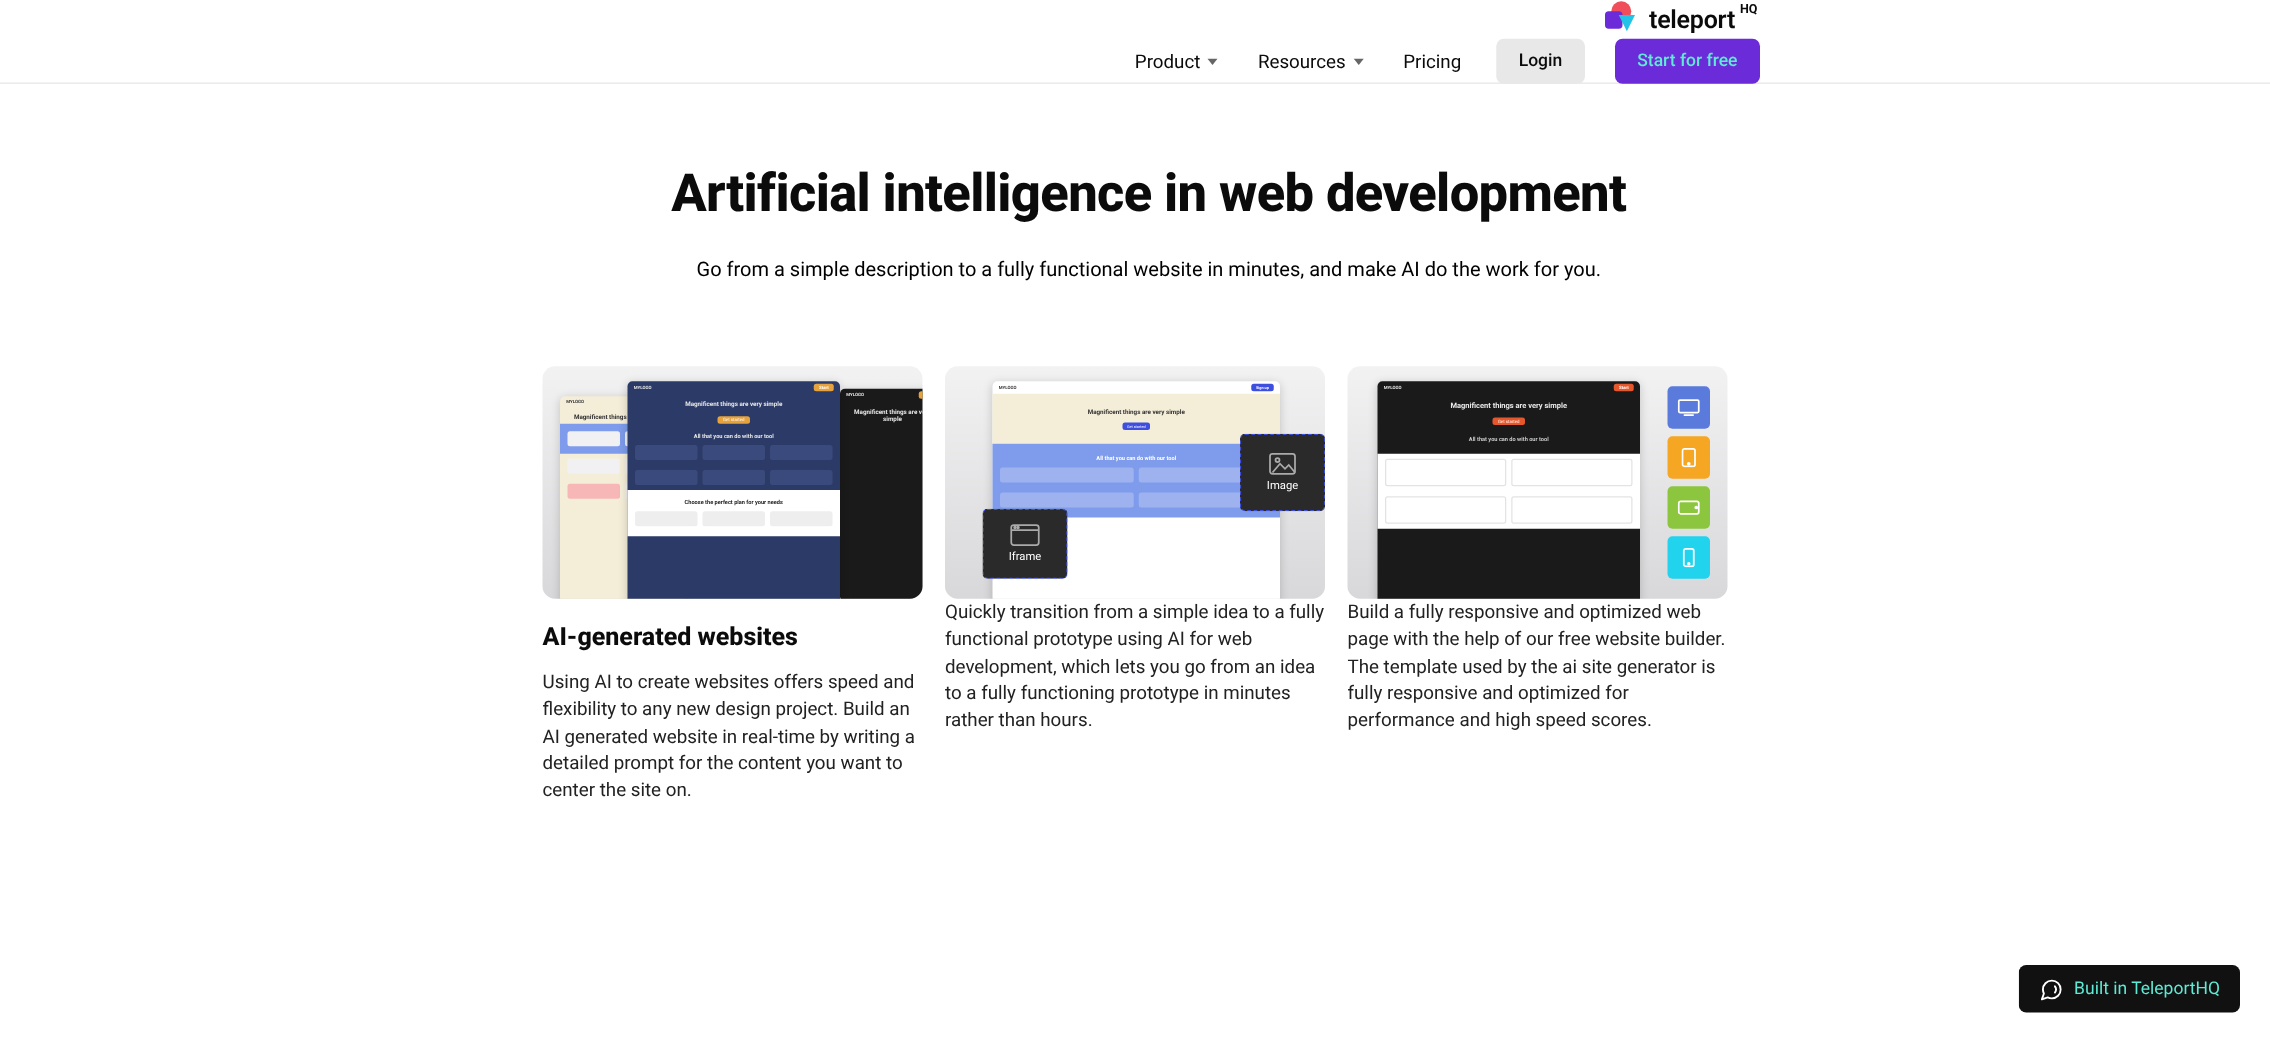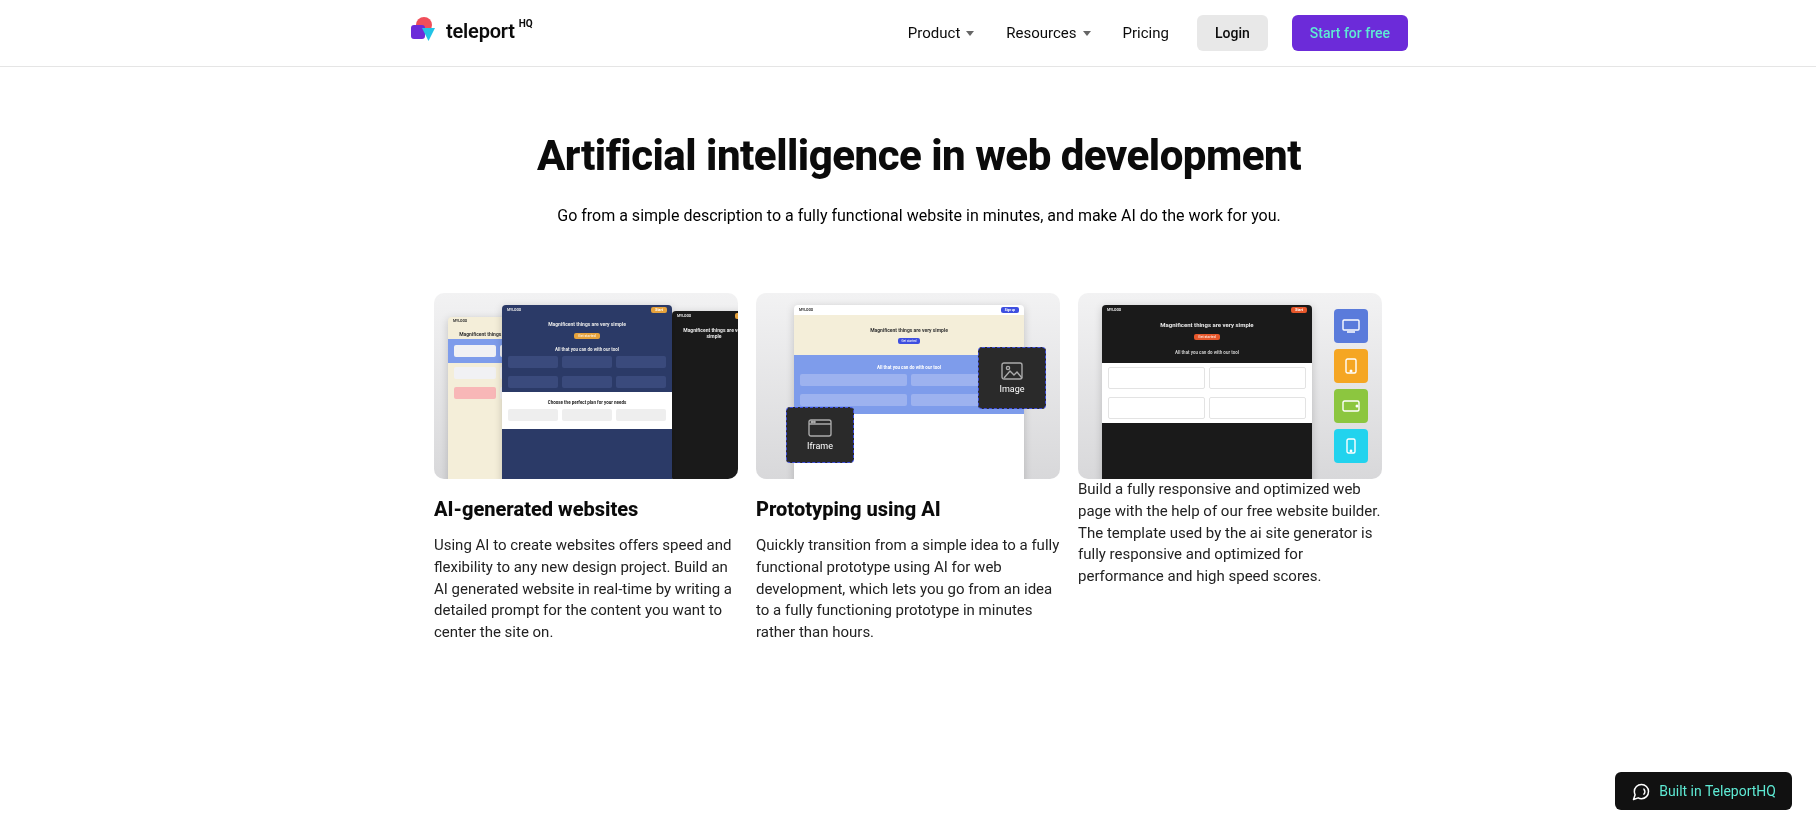--- a/index.html
+++ b/index.html
@@ -25,22 +25,23 @@
     height:67px;
     border-bottom:1px solid var(--border);
     display:flex;
     align-items:center;
     justify-content:center;
   }
   .topbar-inner{
     width:1000px;
     max-width:1000px;
     display:flex;
-    align-items:flex-start;
+    align-items:flex-end;
     justify-content:space-between;
+    flex-direction:column;
   }
   
   .logo{
     display:flex;
     align-items:center;
     gap:6px;
     position:relative;
     cursor:pointer;
   }
   .logo-mark{
@@ -208,21 +209,21 @@
   .t1-right{left:238px;top:18px;width:84px;height:170px;background:var(--dark);color:#e8e8e8;}
   .t1-center .cell{background:#3A4A7C;}
   .t1-center .section-white{background:#fff;color:#222;padding:4px 0;}
 
   
   .t2-main{left:38px;top:12px;width:230px;height:180px;background:#fff;}
   .t2-main .hero-area{background:var(--cream);padding:6px 0 8px;text-align:center;}
   .t2-main .band{background:var(--blue);padding:6px 0 4px;color:#fff;text-align:center;}
   .t2-tag{position:absolute;border:1px dashed #3E4FE0;background:#2a2a2a;color:#fff;border-radius:4px;display:flex;flex-direction:column;align-items:center;justify-content:center;font-size:9px;gap:4px;}
   .t2-tag.iframe{left:30px;bottom:16px;width:68px;height:56px;}
-  .t2-tag.image{right:14px;top:54px;width:68px;height:62px;}
+  .t2-tag.image{right:0;top:54px;width:68px;height:62px;}
 
   
   .t3-main{left:24px;top:12px;width:210px;height:180px;background:var(--dark);color:#e8e8e8;}
   .t3-main .white-area{background:#fff;}
 </style>
 </head>
 <body>
 
 <header class="topbar">
   <div class="topbar-inner">
@@ -360,21 +361,20 @@
       <div class="t2-tag iframe">
         <svg width="24" height="18" viewBox="0 0 24 18" fill="none" stroke="#aaa" stroke-width="1.4">
             <rect x="1" y="1" width="22" height="16" rx="2"></rect>
             <line x1="1" y1="5" x2="23" y2="5"></line>
             <circle cx="4" cy="3" r="0.7" fill="#aaa"></circle>
             <circle cx="6.4" cy="3" r="0.7" fill="#aaa"></circle>
           </svg>
         <span>Iframe</span>
       </div>
     </div>
-    <h3>Prototyping using AI</h3>
     <p>Quickly transition from a simple idea to a fully functional prototype using AI for web development, which lets you go from an idea to a fully functioning prototype in minutes rather than hours.</p>
   </article>
 
   <article class="feature">
     <div class="thumb">
       <div class="mock t3-main dark-mock">
         <div class="mbar">
             <span>MYLOGO</span>
             <span class="mbtn" style="background:#E6572B">Start</span>
           </div>

